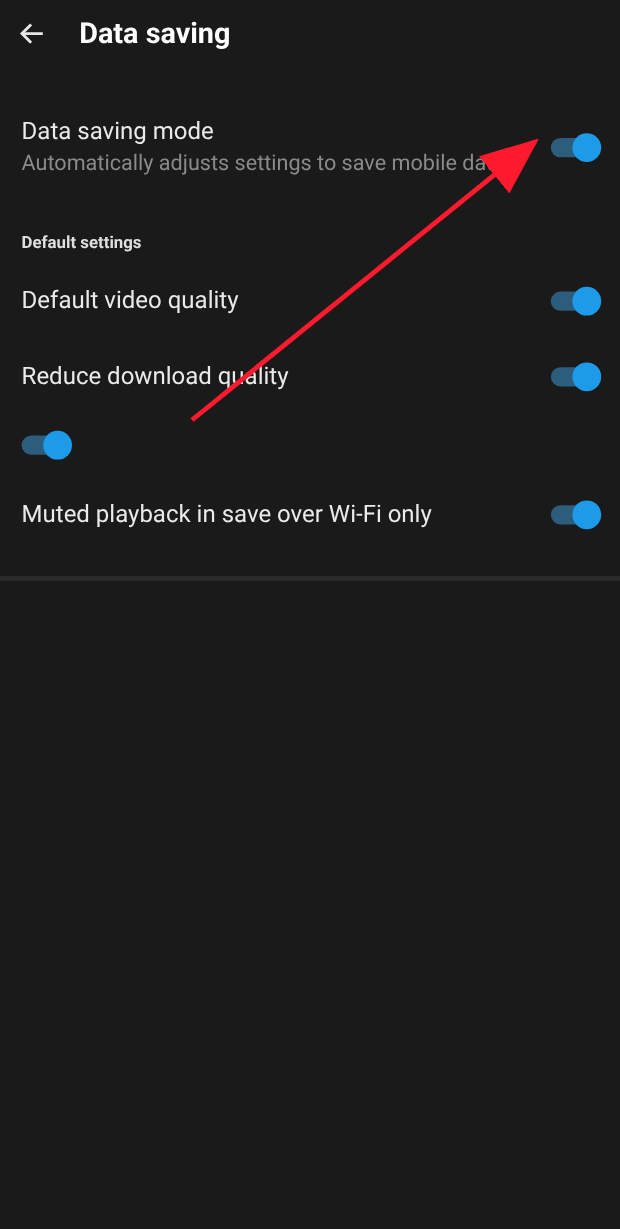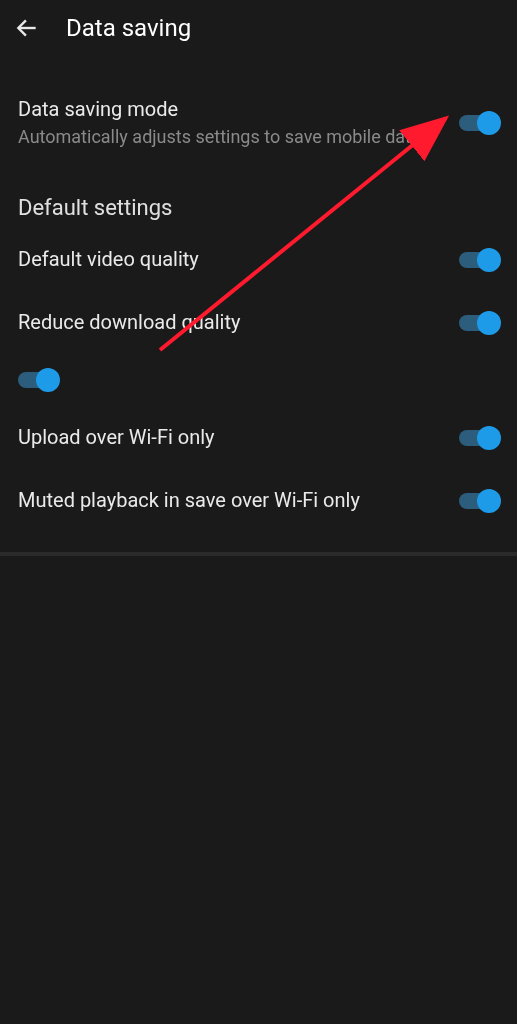--- a/index.html
+++ b/index.html
@@ -32,21 +32,21 @@
     }
     .back-icon svg {
       width: 26px;
       height: 26px;
       stroke: #e8e8e8;
       stroke-width: 2.2;
       fill: none;
     }
     .header-title {
       font-size: 24px;
-      font-weight: 400;
+      font-weight: 700;
       color: #ffffff;
     }
     .content {
       padding: 0 18px;
     }
     .row {
       display: flex;
       align-items: center;
       justify-content: flex-start;
       padding: 18px 0;
@@ -60,22 +60,22 @@
       color: #eaeaea;
       line-height: 1.35;
     }
     .row-subtitle {
       font-size: 18px;
       color: #8a8a8a;
       line-height: 1.35;
       margin-top: 2px;
     }
     .section-header {
-      font-size: 22px;
-      font-weight: 400;
+      font-size: 14px;
+      font-weight: 700;
       color: #e0e0e0;
       padding: 34px 0 8px 0;
     }
     .toggle {
       position: relative;
       width: 40px;
       height: 16px;
       background: #2c5d7c;
       border-radius: 10px;
       flex-shrink: 0;
@@ -143,26 +143,20 @@
     <div class="row-text">
       <div class="row-title">Reduce download quality</div>
     </div>
     <div class="toggle"></div>
   </div>
 
   <div class="row">
     <div class="toggle"></div>
   </div>
 
-  <div class="row">
-    <div class="row-text">
-      <div class="row-title">Upload over Wi-Fi only</div>
-    </div>
-    <div class="toggle"></div>
-  </div>
 
   <div class="row">
     <div class="row-text">
       <div class="row-title">Muted playback in save over Wi-Fi only</div>
     </div>
     <div class="toggle"></div>
   </div>
 
   <div class="divider"></div>
 

